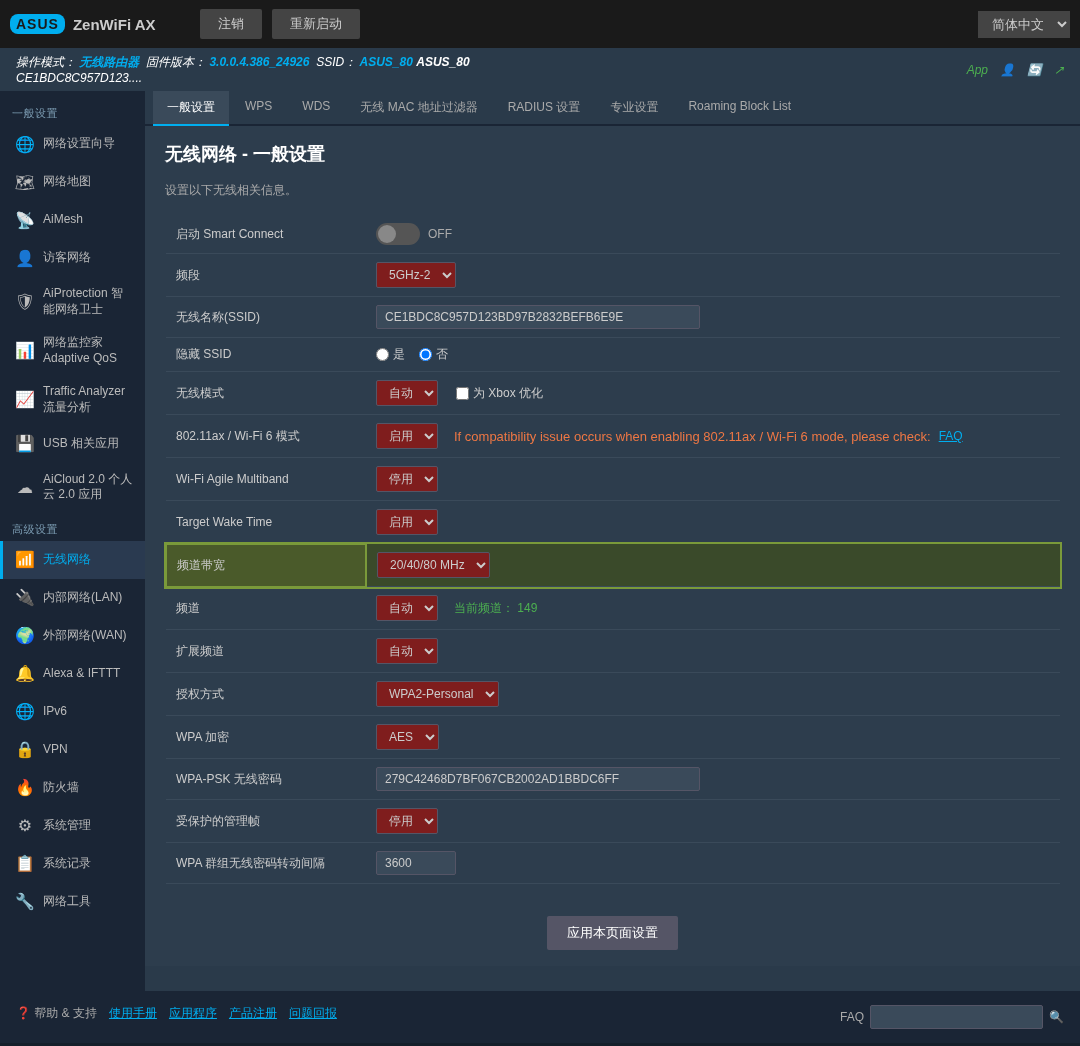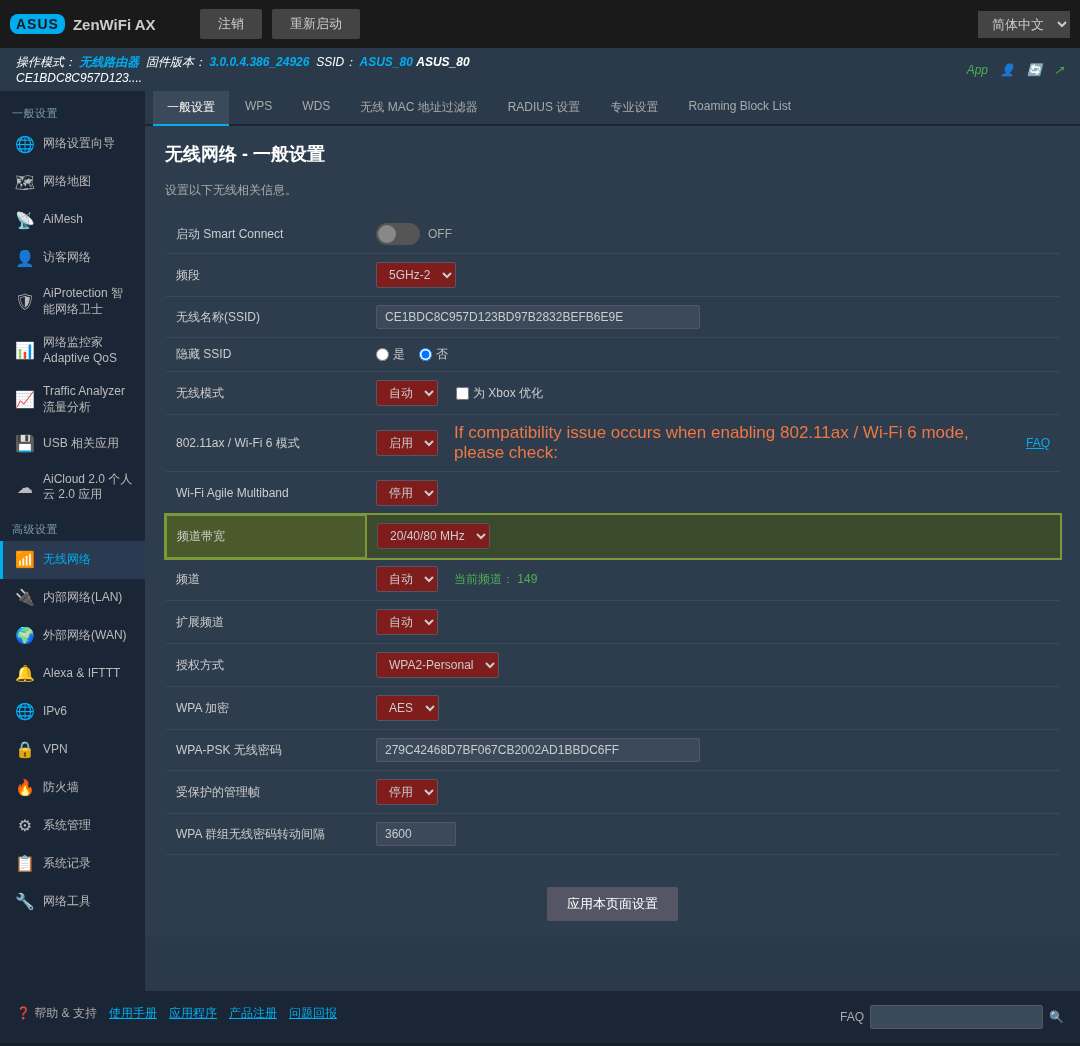--- a/index.html
+++ b/index.html
@@ -256,21 +256,21 @@
       align-items: center;
       gap: 4px;
       font-size: 12px;
       color: #ccc;
       cursor: pointer;
     }
 
     
     .info-text {
       color: #e74;
-      font-size: 17px;
+      font-size: 13px;
       margin-left: 8px;
     }
     .info-link {
       color: #00aeef;
       text-decoration: underline;
       cursor: pointer;
     }
 
     
     .current-channel {
@@ -564,20 +564,28 @@
 
         <tr>
           <td>Wi-Fi Agile Multiband</td>
           <td>
             <select class="form-select">
               <option>停用</option>
             </select>
           </td>
         </tr>
 
+        <tr>
+          <td>Target Wake Time</td>
+          <td>
+            <select class="form-select">
+              <option>启用</option>
+            </select>
+          </td>
+        </tr>
 
         <tr style="outline: 2px solid #7a9a3a; background: #3a4a2a;">
           <td style="background: #4a5a2a; border: 2px solid #7a9a3a;">频道带宽</td>
           <td>
             <select class="form-select">
               <option>20/40/80 MHz</option>
             </select>
           </td>
         </tr>
 

